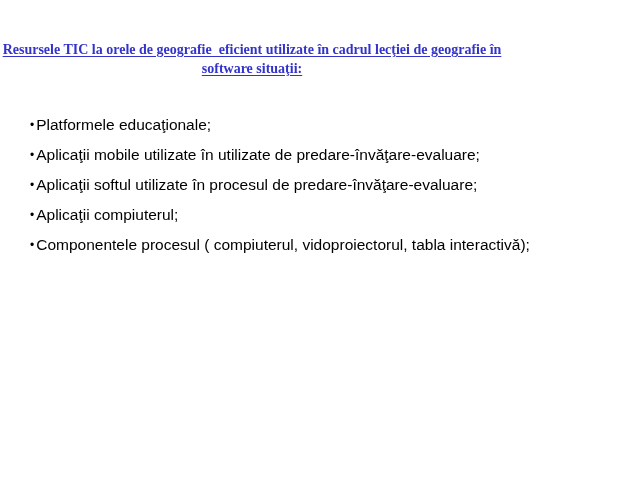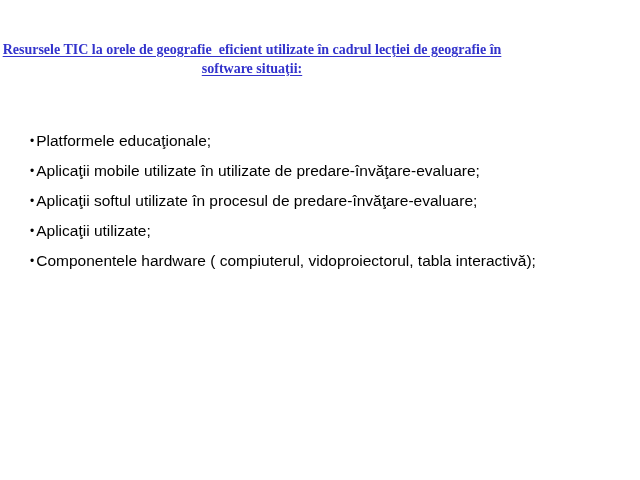--- a/index.html
+++ b/index.html
@@ -24,21 +24,21 @@
     color: #3333cc;
   }
   .title-line {
     display: block;
     white-space: pre;           
     text-decoration: underline;
     text-underline-offset: 2px;
   }
   .bullet-list {
     list-style: none;
-    margin-top: 48px;
+    margin-top: 32px;
     padding-left: 30px;
     padding-right: 10px;
   }
   .bullet-item {
     font-size: 15.5px;
     line-height: 30px;
     color: #000000;
     white-space: pre;
   }
   .bullet-marker {
@@ -57,17 +57,17 @@
 
   <h1 class="title">
     <span class="title-line">Resursele TIC la orele de geografie  eficient utilizate în cadrul lecţiei de geografie în</span>
     <span class="title-line">software situaţii:</span>
   </h1>
 
   <ul class="bullet-list">
     <li class="bullet-item"><span class="bullet-marker">•</span><span>Platformele educaţionale;</span></li>
     <li class="bullet-item"><span class="bullet-marker">•</span><span>Aplicaţii mobile utilizate în utilizate de predare-învăţare-evaluare;</span></li>
     <li class="bullet-item"><span class="bullet-marker">•</span><span>Aplicaţii softul utilizate în procesul de predare-învăţare-evaluare;</span></li>
-    <li class="bullet-item"><span class="bullet-marker">•</span><span>Aplicaţii utilizate;</span></li>
-    <li class="bullet-item"><span class="bullet-marker">•</span><span>Componentele hardware ( compiuterul, vidoproiectorul, tabla interactivă);</span></li>
+    <li class="bullet-item"><span class="bullet-marker">•</span><span>Aplicaţii compiuterul;</span></li>
+    <li class="bullet-item"><span class="bullet-marker">•</span><span>Componentele procesul ( compiuterul, vidoproiectorul, tabla interactivă);</span></li>
   </ul>
 
 </div>
 
 </body></html>

